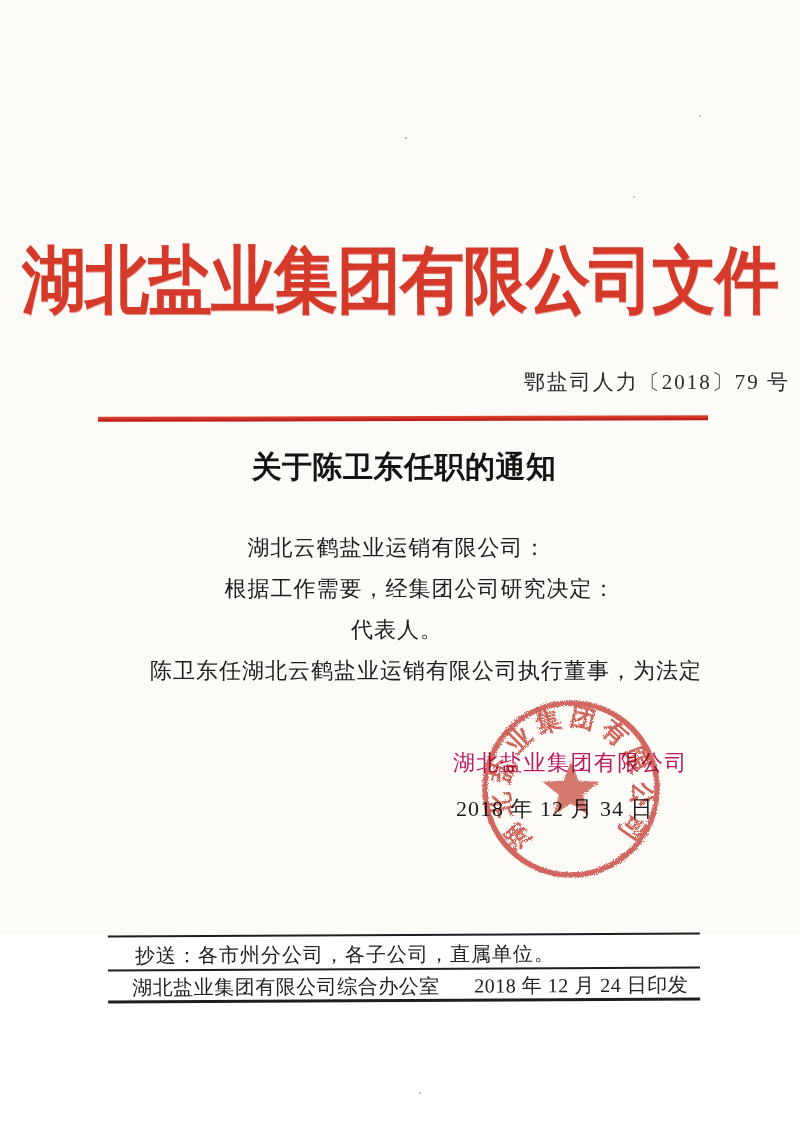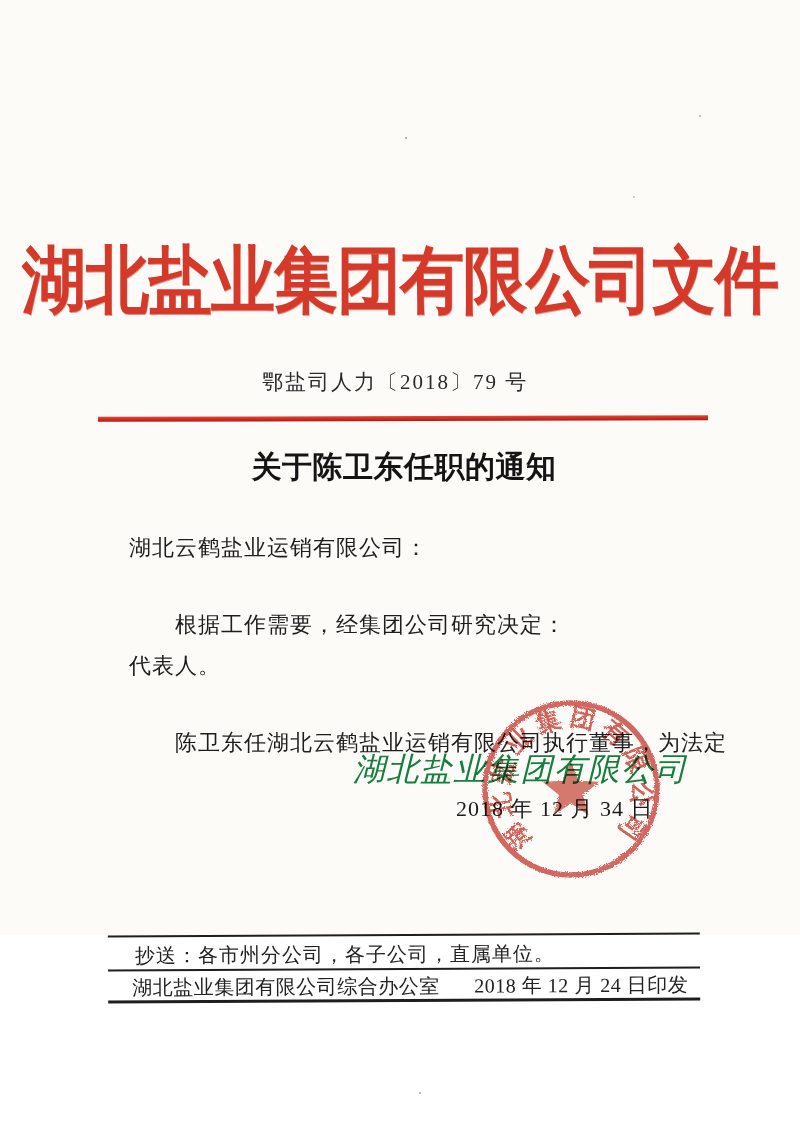--- a/index.html
+++ b/index.html
@@ -24,21 +24,21 @@
     letter-spacing: -1px;
     color: #d5392a;
     transform: scaleY(1.14);
     transform-origin: center top;
     text-shadow: 0.5px 0.5px 0 rgba(213,57,42,.55);
     white-space: nowrap;
   }
   .doc-number {
     position: absolute;
     top: 368px; left: 0; width: 790px;
-    text-align: center;
+    text-align: right;
     font-size: 21px;
     letter-spacing: 2px;
     color: #2a2a2a;
   }
   .red-rule {
     position: absolute;
     top: 416px; left: 98px;
     width: 610px; height: 4.5px;
     background: linear-gradient(to bottom, #e04a38, #b81510);
     transform: rotate(-0.15deg);
@@ -49,39 +49,39 @@
     top: 447px; left: 4px; width: 800px;
     text-align: center;
     font-size: 30px;
     font-weight: bold;
     letter-spacing: 0.5px;
     color: #141414;
   }
   
   .body-text {
     position: absolute;
-    top: 527px; left: 129px;
+    top: 527px; left: 104px;
     width: 586px;
     font-size: 22px;
     line-height: 41px;
     letter-spacing: 1px;
     color: #1d1d1d;
+    text-align: center;
   }
   .body-line { white-space: nowrap; }
-  .body-line.indent { padding-left: 46px; margin-top: 36px; }
+  .body-line.indent { padding-left: 46px; }
   
   .sig-org {
     position: absolute;
     top: 748px; right: 112px;
-    font-size: 32px;
+    font-size: 22px;
     letter-spacing: 1.5px;
-    color: #15803d;
+    color: #be185d;
     white-space: nowrap;
     z-index: 2;
-    font-style: italic;
   }
   .sig-date {
     position: absolute;
     top: 794px; left: 456px;
     font-size: 22px;
     letter-spacing: 1px;
     color: #1b1b1b;
     white-space: nowrap;
     z-index: 2;
   }

